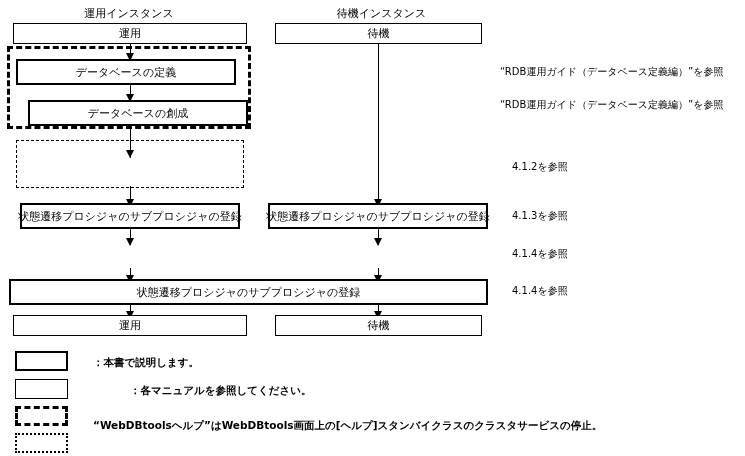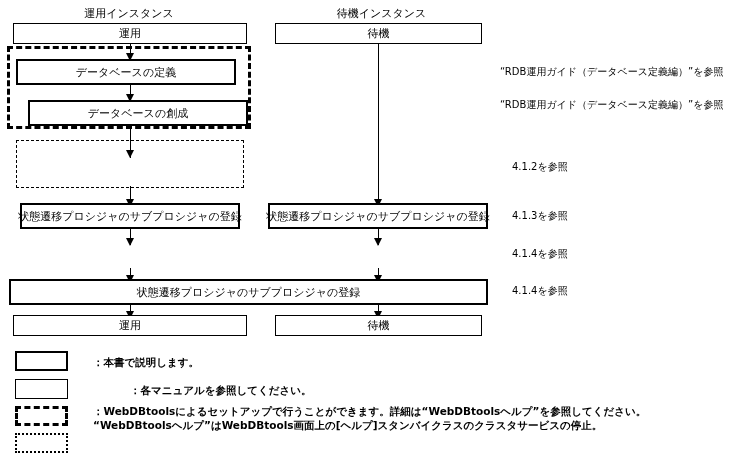--- a/index.html
+++ b/index.html
@@ -132,20 +132,19 @@
 
   <div class="legend">
 
     <div class="lg-box thick" style="left:15px;top:6px;width:53px;height:20px;"></div>
     <div class="lg-text" style="left:93px;top:11px;">：本書で説明します。</div>
 
     <div class="lg-box thin" style="left:15px;top:34px;width:53px;height:20px;"></div>
     <div class="lg-text" style="left:106px;top:39px;margin-left:24px;">：各マニュアルを参照してください。</div>
 
     <div class="lg-box dashdot" style="left:15px;top:61px;width:53px;height:20px;"></div>
-    <div class="lg-text" style="left:93px;top:60px;">：WebDBtoolsによるセットアップで行うことができます。詳細は“WebDBtoolsヘルプ”を参照してください。</div>
     <div class="lg-text" style="left:93px;top:74px;">“WebDBtoolsヘルプ”はWebDBtools画面上の[ヘルプ]スタンバイクラスのクラスタサービスの停止。</div>
 
     <div class="lg-box dotted" style="left:15px;top:88px;width:53px;height:20px;"></div>
 
   </div>
 
 </div>
 
 </body></html>

